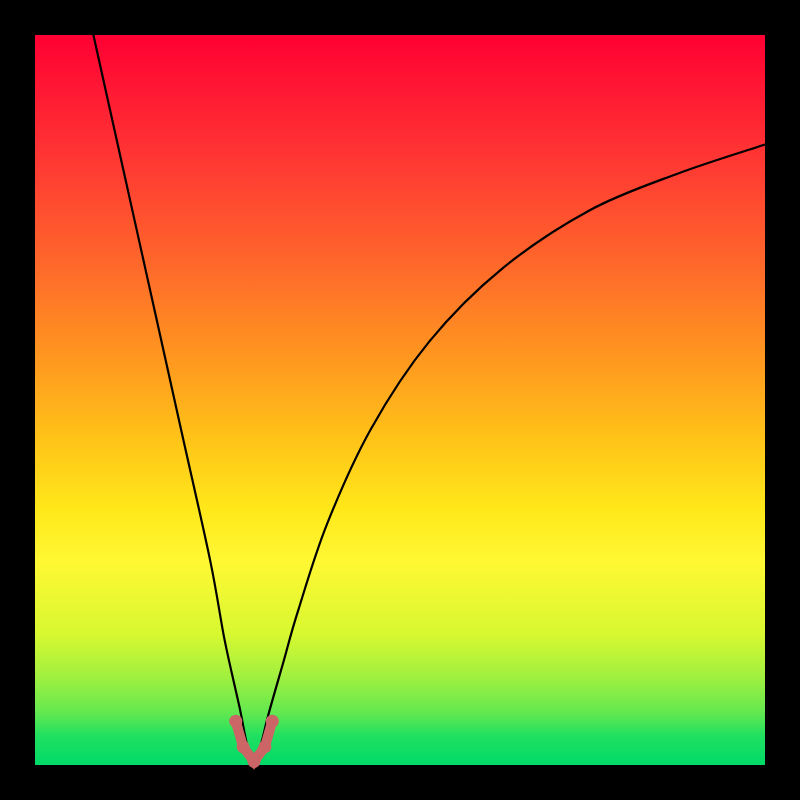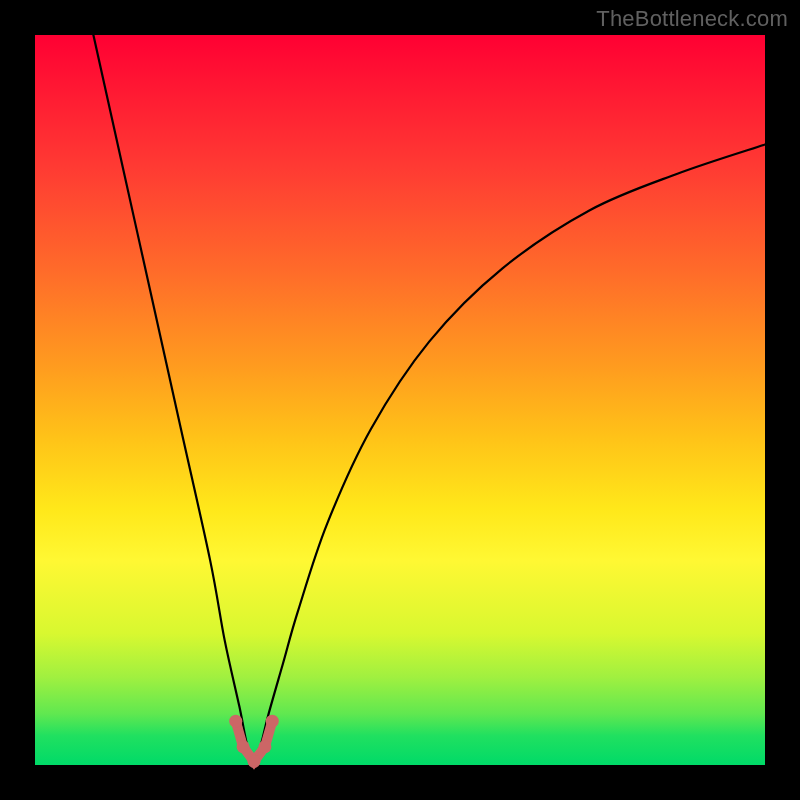--- a/index.html
+++ b/index.html
@@ -74,21 +74,20 @@
     stroke: #cc6666;
     stroke-width: 10;
     stroke-linecap: round;
   }
 </style>
 </head>
 <body>
 
 <div class="stage">
 
-  <div class="watermark">TheBottleneck.com</div>
 
   <div class="plot">
     <svg viewBox="0 0 730 730">
       <path class="curve" d="M 58.40 0.00 C 63.27 21.90, 77.87 87.60, 87.60 131.40 C 97.33 175.20, 107.07 219.00, 116.80 262.80 C 126.53 306.60, 136.27 350.40, 146.00 394.20 C 155.73 438.00, 167.90 490.32, 175.20 525.60 C 182.50 560.88, 184.93 581.57, 189.80 605.90 C 194.67 630.23, 200.75 654.57, 204.40 671.60 C 208.05 688.63, 209.27 698.37, 211.70 708.10 C 214.13 717.83, 217.78 726.35, 219.00 730.00"></path>
       <path class="curve" d="M 219.00 730.00 C 220.22 726.35, 223.87 716.62, 226.30 708.10 C 228.73 699.58, 229.95 692.28, 233.60 678.90 C 237.25 665.52, 243.33 644.83, 248.20 627.80 C 253.07 610.77, 255.50 599.82, 262.80 576.70 C 270.10 553.58, 279.83 519.52, 292.00 489.10 C 304.17 458.68, 318.77 424.62, 335.80 394.20 C 352.83 363.78, 372.30 333.37, 394.20 306.60 C 416.10 279.83, 440.43 255.50, 467.20 233.60 C 493.97 211.70, 525.60 191.02, 554.80 175.20 C 584.00 159.38, 613.20 149.65, 642.40 138.70 C 671.60 127.75, 715.40 114.37, 730.00 109.50"></path>
       <path class="marker-u" d="M 200.75 686.20 L 208.05 711.75 L 219.00 726.35 L 229.95 711.75 L 237.25 686.20"></path>
       <g>
           <circle class="marker" cx="200.75" cy="686.20" r="6.5"></circle>
           <circle class="marker" cx="208.05" cy="711.75" r="6.5"></circle>
           <circle class="marker" cx="219.00" cy="726.35" r="6.5"></circle>

